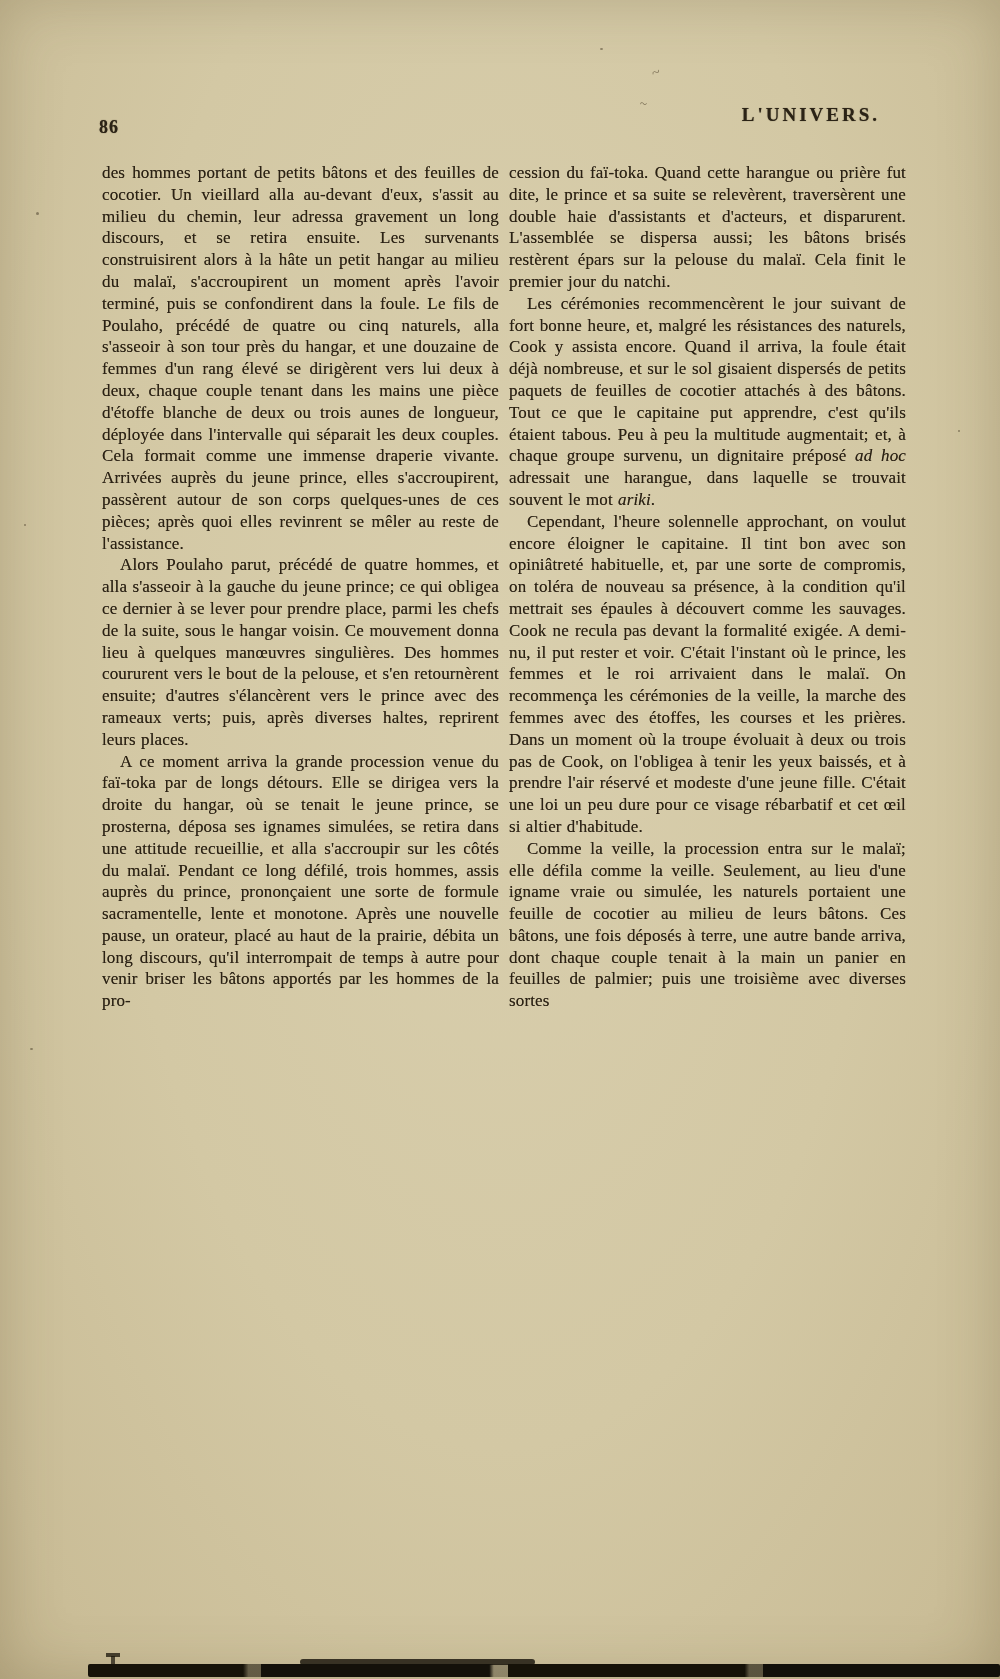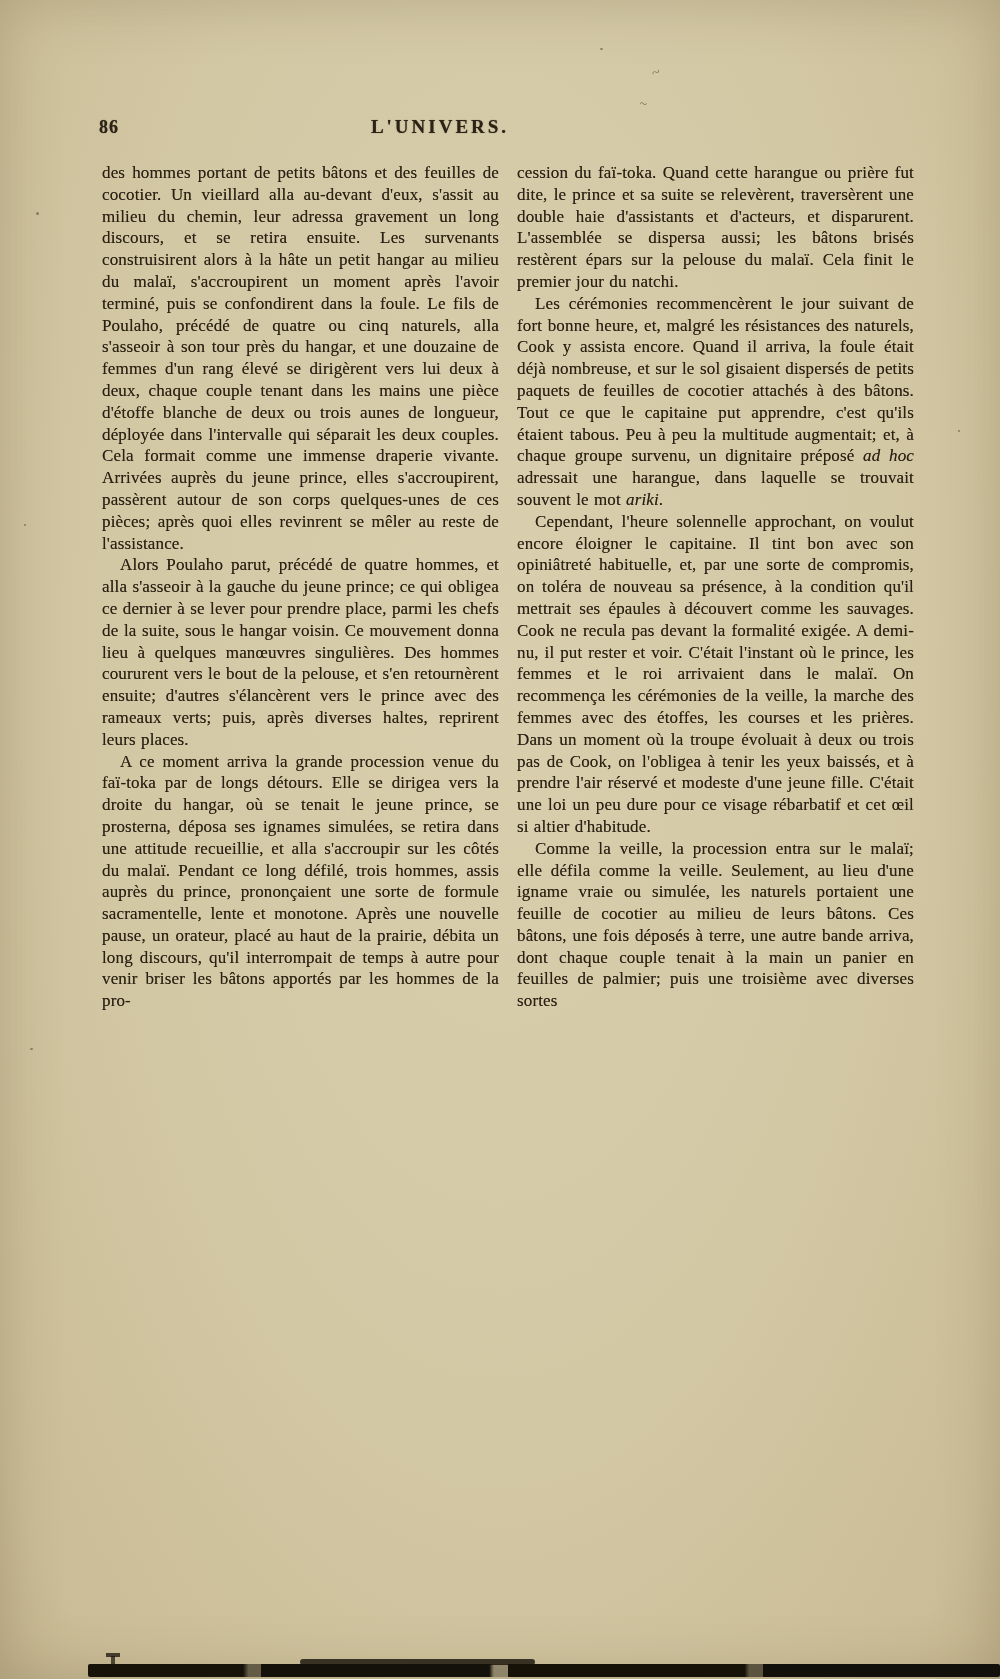--- a/index.html
+++ b/index.html
@@ -18,24 +18,24 @@
   .page {
     position: absolute;
     inset: 0;
     background: radial-gradient(ellipse at 50% 38%, #d9cfae 0%, #d3c8a4 55%, #cabd97 90%, #c3b58e 100%);
     box-shadow: inset 0 0 60px rgba(90,75,45,0.25);
     color: #2b2316;
   }
 
   .page-header {
     position: absolute;
-    top: 116px;
+    top: 104px;
     left: 0;
     width: 880px;
-    text-align: center;
+    text-align: right;
   }
 
   .page-number {
     position: absolute;
     left: 99px;
     top: 117px;
     font-size: 18px;
     font-weight: bold;
     letter-spacing: 1px;
     text-shadow: 0 0 1px rgba(35,25,10,0.7);
@@ -49,21 +49,21 @@
     text-shadow: 0 0 1px rgba(35,25,10,0.6);
   }
 
   .columns {
     position: absolute;
     top: 162px;
     left: 102px;
     width: 812px;
     height: 1240px;
     display: flex;
-    gap: 18px;
+    gap: 10px;
     overflow: hidden;
   }
 
   .column {
     width: 397px;
     font-size: 17px;
     line-height: 21.8px;
     text-align: justify;
     color: #2a2114;
     text-shadow: 0 0 0.6px rgba(40,28,12,0.55);

